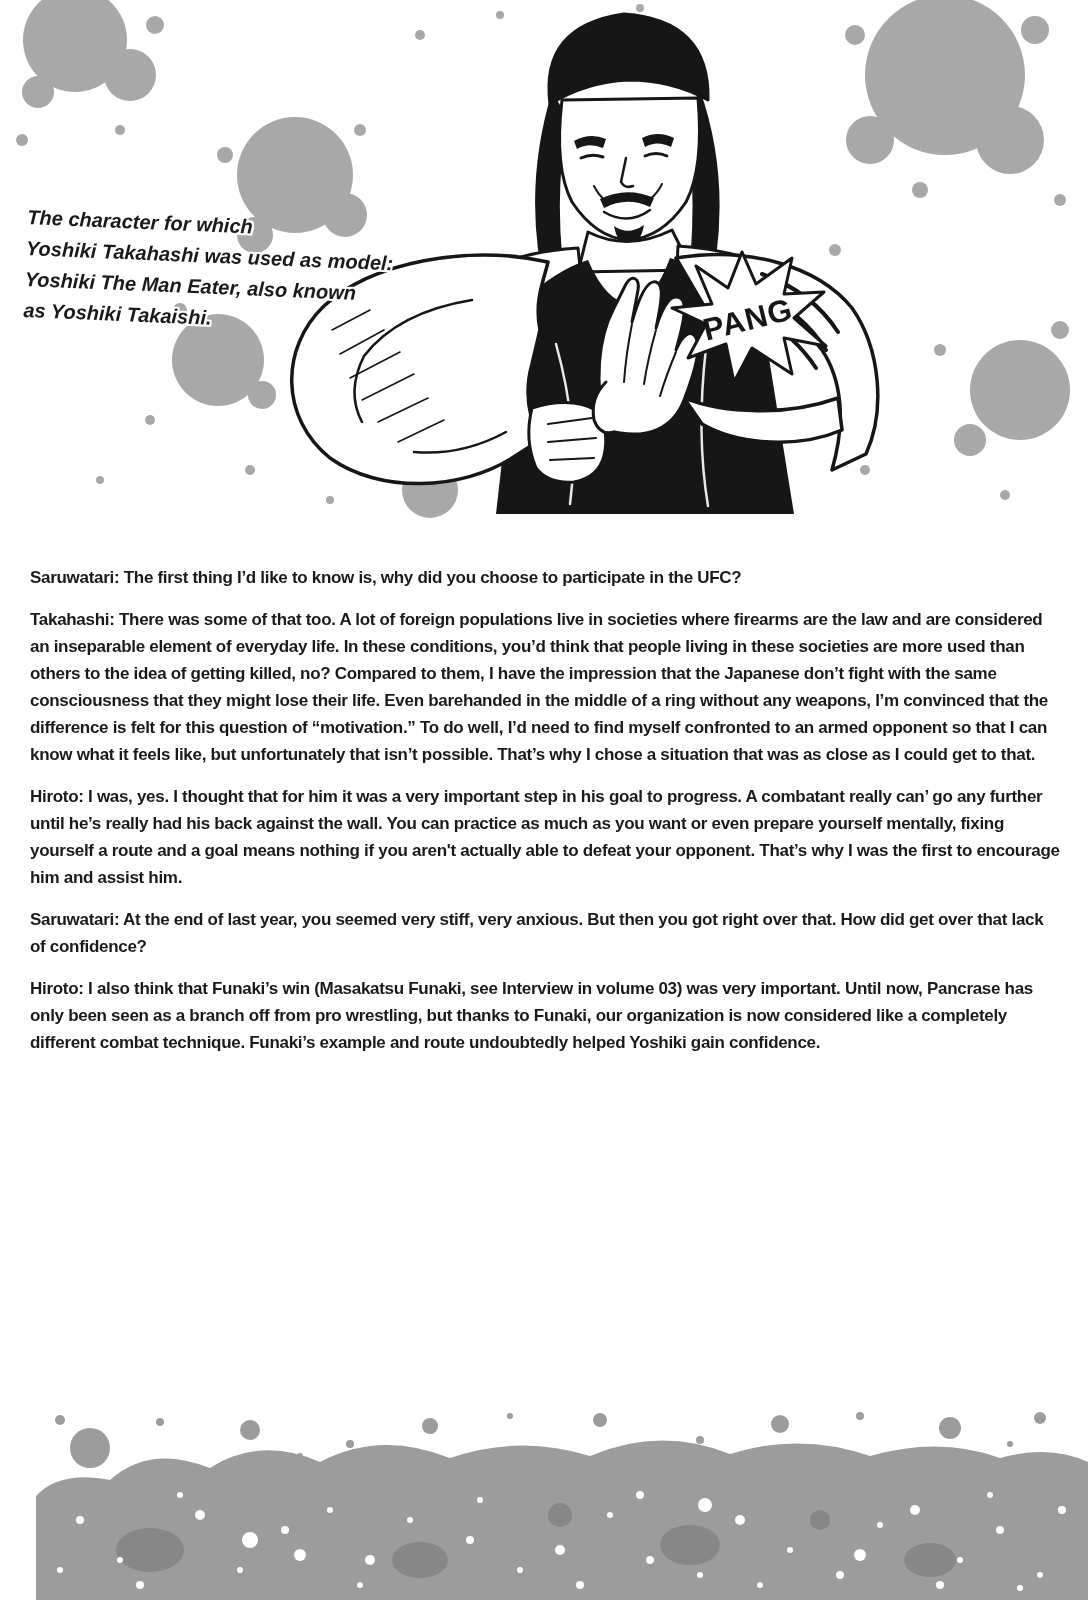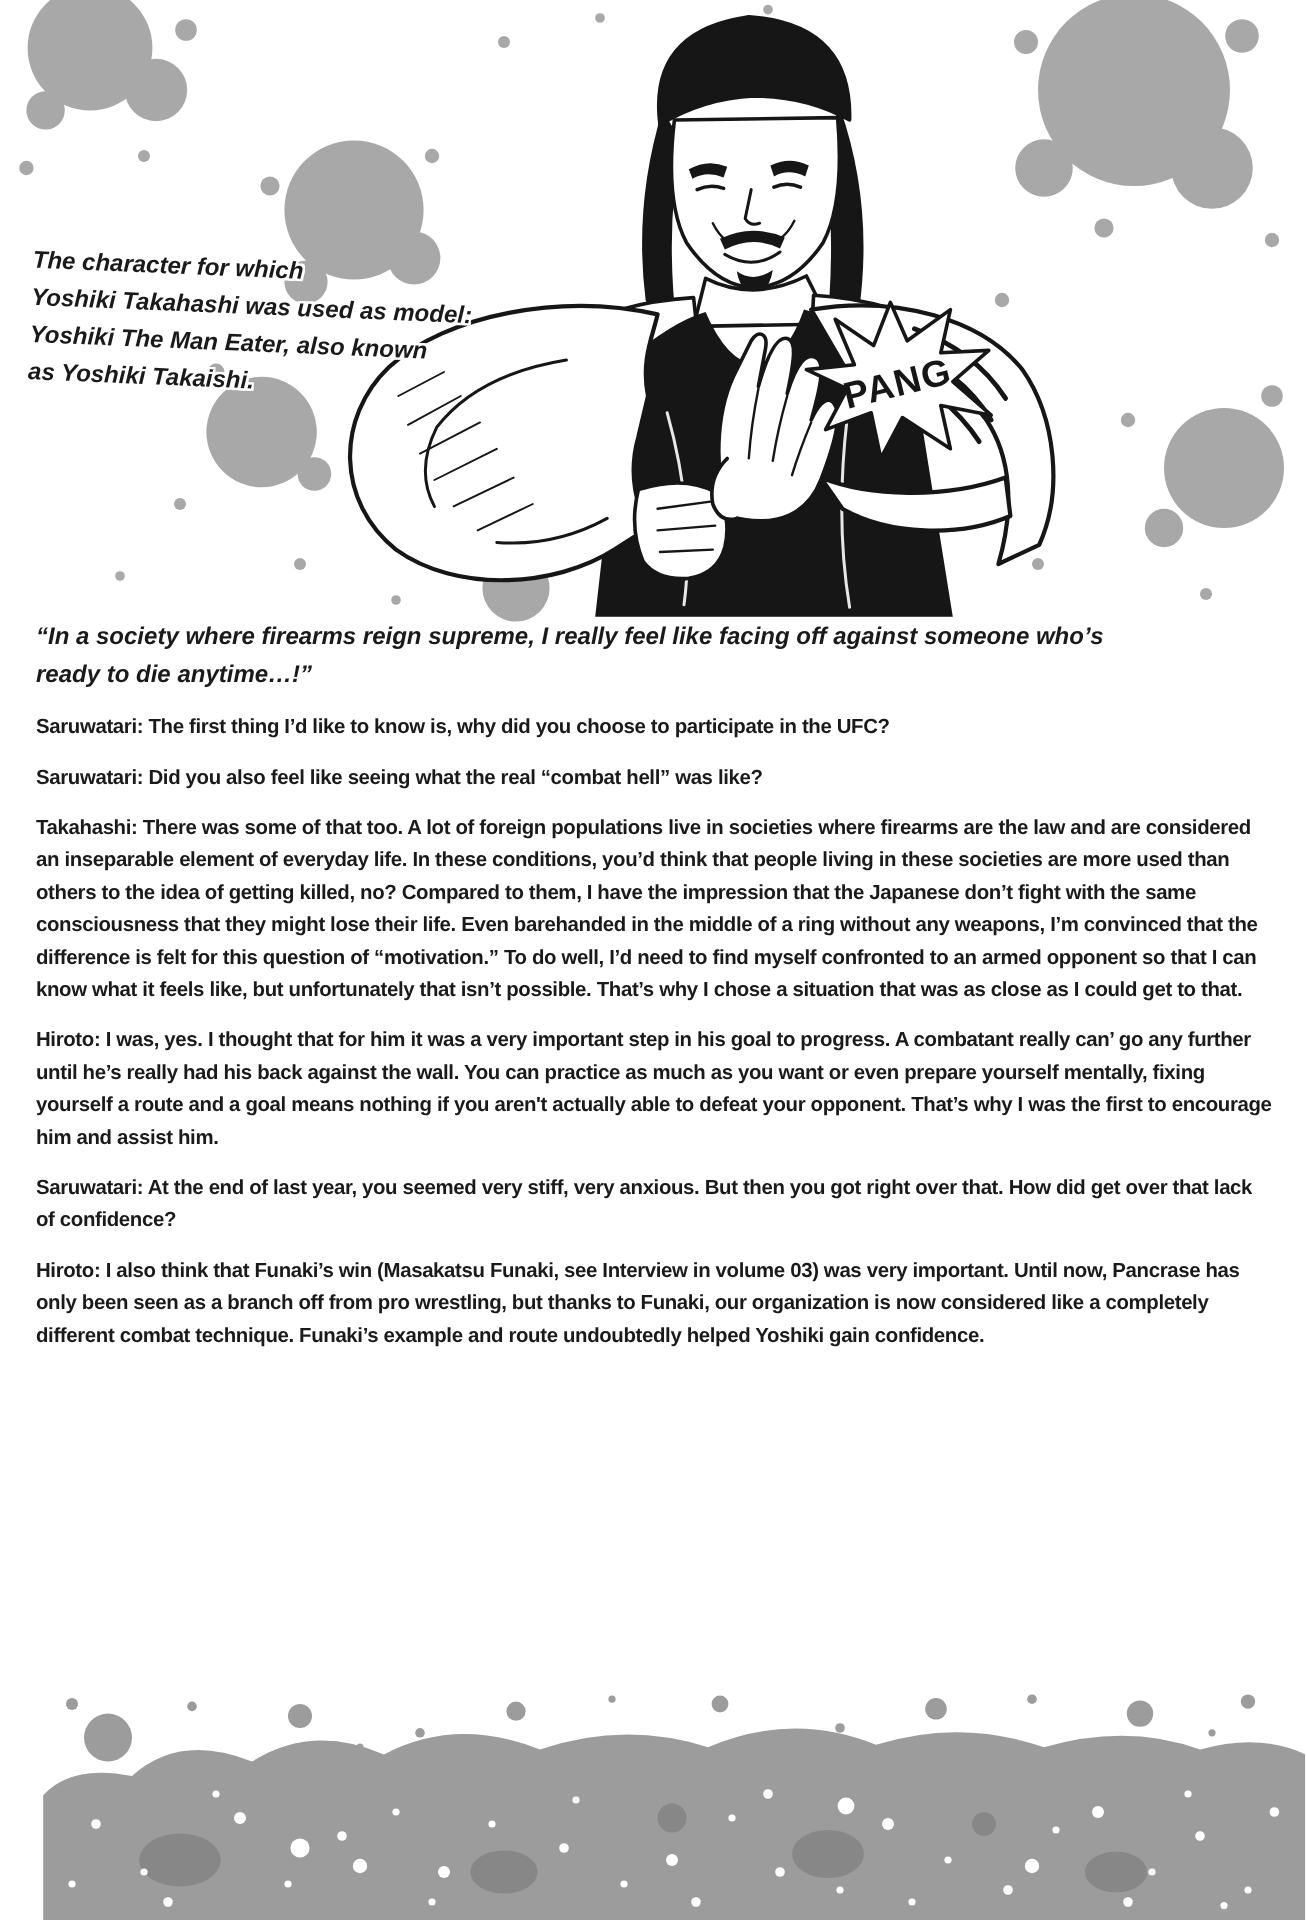--- a/index.html
+++ b/index.html
@@ -21,21 +21,21 @@
     transform:rotate(2.4deg);transform-origin:0 0;
     text-shadow:-2px -2px 0 #fff,2px -2px 0 #fff,-2px 2px 0 #fff,2px 2px 0 #fff,
                  0 -2px 0 #fff,0 2px 0 #fff,-2px 0 0 #fff,2px 0 0 #fff;
   }
   .quote{
     position:absolute;top:516px;left:30px;right:24px;
     font-size:20px;line-height:31px;font-weight:bold;font-style:italic;
     white-space:pre-line;
   }
   .body-text{
-    position:absolute;top:592px;left:30px;right:26px;
+    position:absolute;top:564px;left:30px;right:26px;
     font-size:17px;line-height:27px;font-weight:bold;letter-spacing:-0.3px;
   }
   .body-text p{margin:0 0 15px 0;}
 </style>
 </head>
 <body>
 
 <div class="page">
 
   <svg class="top-art" width="1088" height="520" viewBox="0 0 1088 520" shape-rendering="geometricPrecision">
@@ -148,26 +148,23 @@
       <polygon fill="#ffffff" stroke="#161616" stroke-width="3" points="742,252 756,284 792,258 784,294 824,292 794,318 826,346 784,338 792,374 752,348 734,382 726,344 688,358 706,324 672,308 712,304 696,266 728,288"></polygon>
       <text x="748" y="330" text-anchor="middle" font-size="31" font-weight="bold" font-family="Liberation Sans, sans-serif" fill="#161616" stroke="none" letter-spacing="1" transform="rotate(-14 748 320)">PANG</text>
     </g>
   </svg>
 
   <div class="caption">The character for which
 Yoshiki Takahashi was used as model:
 Yoshiki The Man Eater, also known
 as Yoshiki Takaishi.</div>
 
-  <div class="quote">“In a society where firearms reign supreme, I really feel like facing off against someone who’s
-ready to die anytime…!”</div>
 
   <div class="body-text">
     <p>Saruwatari: The first thing I’d like to know is, why did you choose to participate in the UFC?</p>
-    <p>Saruwatari: Did you also feel like seeing what the real “combat hell” was like?</p>
     <p>Takahashi: There was some of that too. A lot of foreign populations live in societies where firearms are the law and are considered an inseparable element of everyday life. In these conditions, you’d think that people living in these societies are more used than others to the idea of getting killed, no? Compared to them, I have the impression that the Japanese don’t fight with the same consciousness that they might lose their life. Even barehanded in the middle of a ring without any weapons, I’m convinced that the difference is felt for this question of “motivation.” To do well, I’d need to find myself confronted to an armed opponent so that I can know what it feels like, but unfortunately that isn’t possible. That’s why I chose a situation that was as close as I could get to that.</p>
     <p>Hiroto: I was, yes. I thought that for him it was a very important step in his goal to progress. A combatant really can’ go any further until he’s really had his back against the wall. You can practice as much as you want or even prepare yourself mentally, fixing yourself a route and a goal means nothing if you aren't actually able to defeat your opponent. That’s why I was the first to encourage him and assist him.</p>
     <p>Saruwatari: At the end of last year, you seemed very stiff, very anxious. But then you got right over that. How did get over that lack of confidence?</p>
     <p>Hiroto: I also think that Funaki’s win (Masakatsu Funaki, see Interview in volume 03) was very important. Until now, Pancrase has only been seen as a branch off from pro wrestling, but thanks to Funaki, our organization is now considered like a completely different combat technique. Funaki’s example and route undoubtedly helped Yoshiki gain confidence.</p>
   </div>
 
   <svg class="bottom-art" width="1088" height="200" viewBox="0 0 1088 200" shape-rendering="geometricPrecision">
     <g fill="#9c9c9c" stroke="none">
       <path d="M36,96 Q60,70 110,80 Q150,44 210,68 Q260,36 320,62 Q380,30 450,58 Q520,34 590,56 Q660,26 730,54 Q800,32 870,56 Q940,36 1000,58 Q1050,44 1088,62 L1088,200 L36,200 Z"></path>
 

